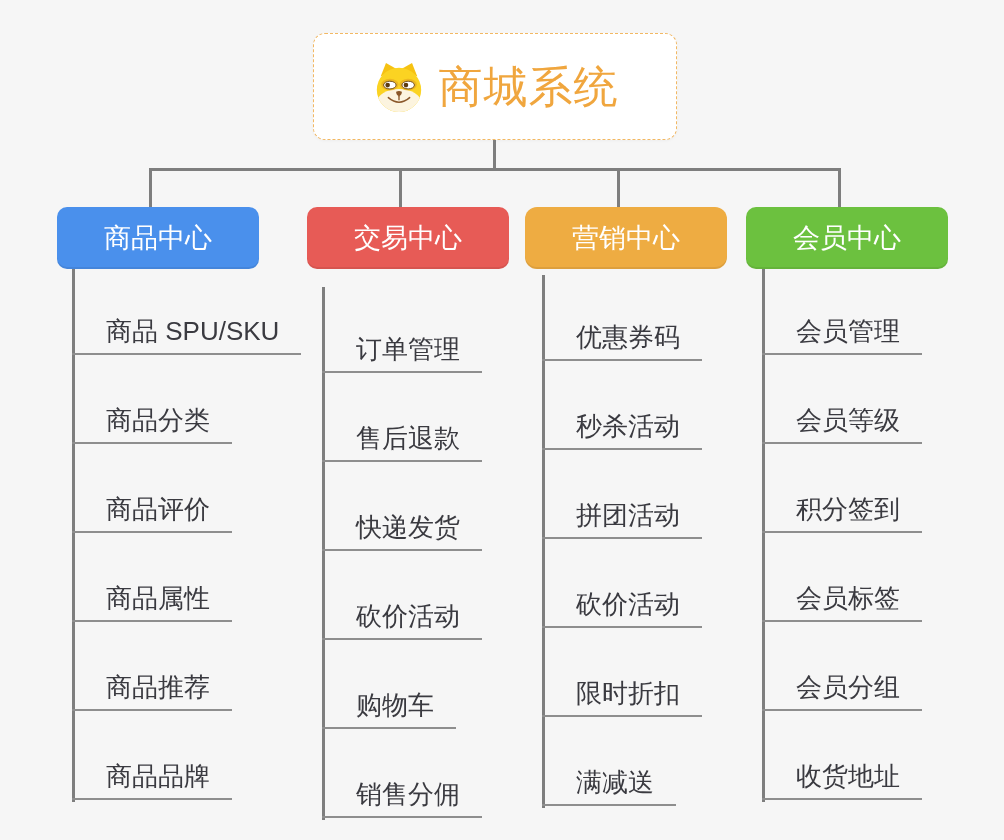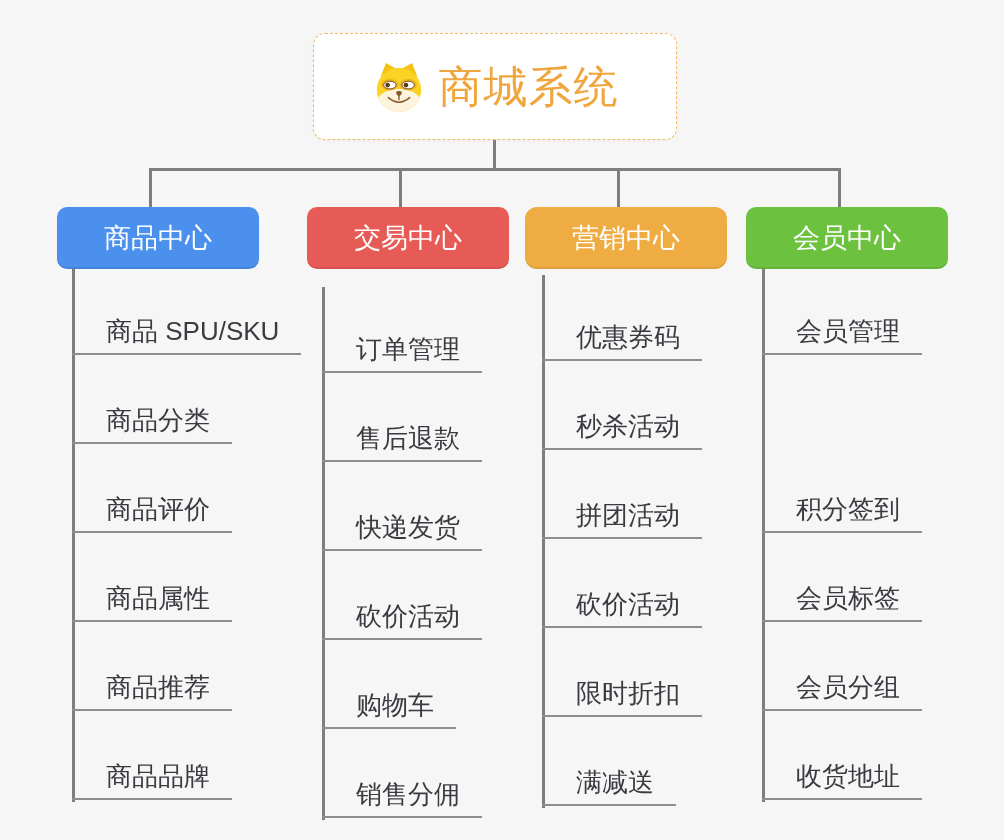--- a/index.html
+++ b/index.html
@@ -132,19 +132,20 @@
     <div class="leaf leaf-3">拼团活动</div>
     <div class="leaf leaf-2">秒杀活动</div>
     <div class="leaf leaf-4">砍价活动</div>
     <div class="leaf leaf-5">限时折扣</div>
     <div class="leaf leaf-6">满减送</div>
   </div>
 
   <div class="leaf-col col-4">
     <div class="col-line"></div>
     <div class="leaf leaf-1">会员管理</div>
+    <div class="leaf leaf-2">会员等级</div>
     <div class="leaf leaf-3">积分签到</div>
     <div class="leaf leaf-4">会员标签</div>
     <div class="leaf leaf-5">会员分组</div>
     <div class="leaf leaf-6">收货地址</div>
   </div>
 
 </div>
 
 </body></html>

